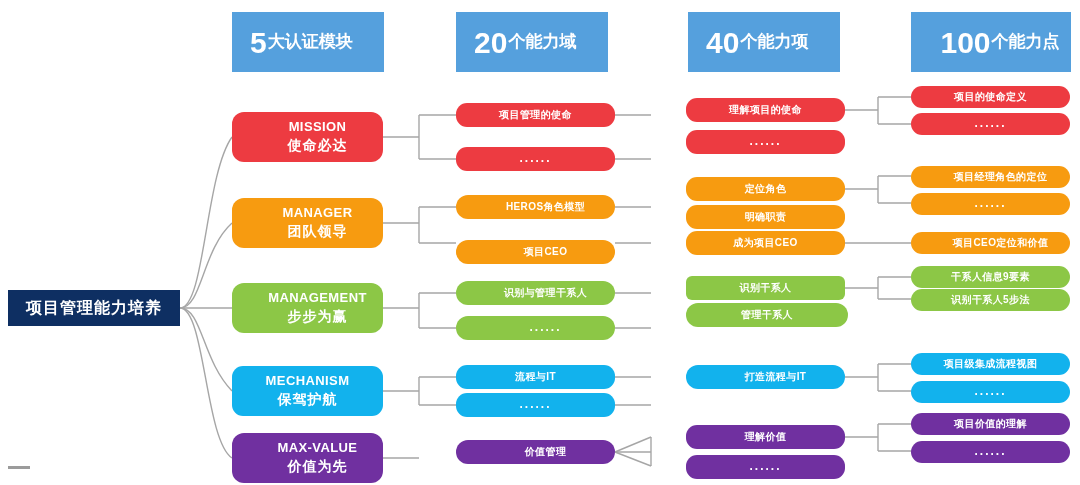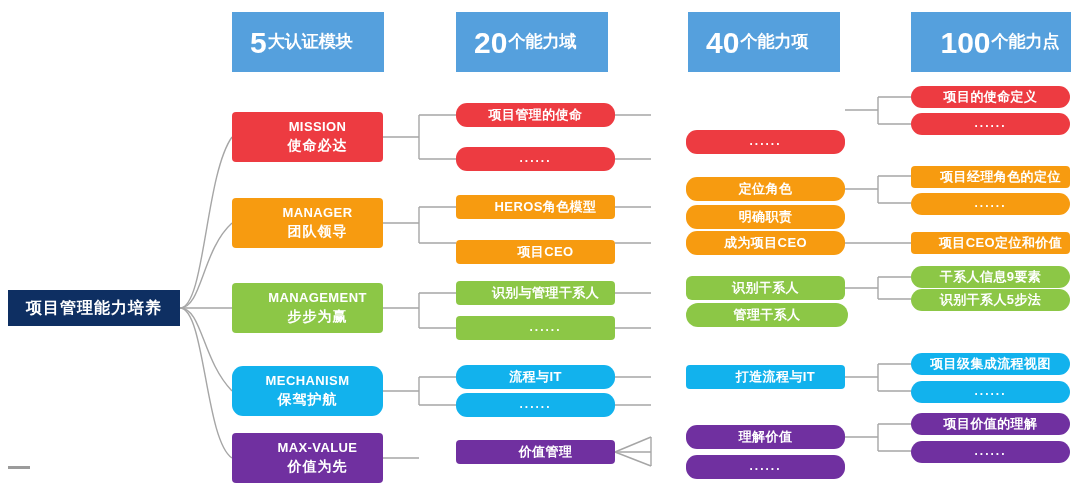--- a/index.html
+++ b/index.html
@@ -69,27 +69,27 @@
     font-size:13px;
     font-weight:700;
     flex-direction:column;
     letter-spacing:.3px;
   }
   .mod .en{font-size:13px;letter-spacing:.4px;}
   .mod .cn{font-size:14px;margin-top:2px;letter-spacing:1px;}
 
   
   .pill{
-    font-size:13px;
+    font-size:10px;
     font-weight:700;
     letter-spacing:.4px;
   }
   .pill.dots{letter-spacing:2px;font-size:12px;}
 
-  .r-sq{border-radius:4px;padding-left:20px;}
+  .r-sq{border-radius:12px;padding-left:20px;}
   .r-lg{border-radius:11px;}
 
   .c-red{background:#ED3B41;}
   .c-org{background:#F79B10;}
   .c-grn{background:#8CC746;}
   .c-cyn{background:#12B2ED;}
   .c-pur{background:#7030A0;}
 
   .footmark{
     position:absolute;
@@ -245,20 +245,23 @@
     <span>流程与IT</span>
   </div>
   <div class="node pill dots c-cyn r-lg" style="left:456px;top:393px;width:159px;height:24px;">
     <span>......</span>
   </div>
 
   <div class="node pill c-pur r-sq" style="left:456px;top:440px;width:159px;height:24px;">
     <span>价值管理</span>
   </div>
 
+  <div class="node pill c-red r-lg" style="left:686px;top:98px;width:159px;height:24px;">
+    <span>理解项目的使命</span>
+  </div>
   <div class="node pill dots c-red r-lg" style="left:686px;top:130px;width:159px;height:24px;">
     <span>......</span>
   </div>
 
   <div class="node pill c-org r-lg" style="left:686px;top:177px;width:159px;height:24px;">
     <span>定位角色</span>
   </div>
   <div class="node pill c-org r-lg" style="left:686px;top:205px;width:159px;height:24px;">
     <span>明确职责</span>
   </div>

